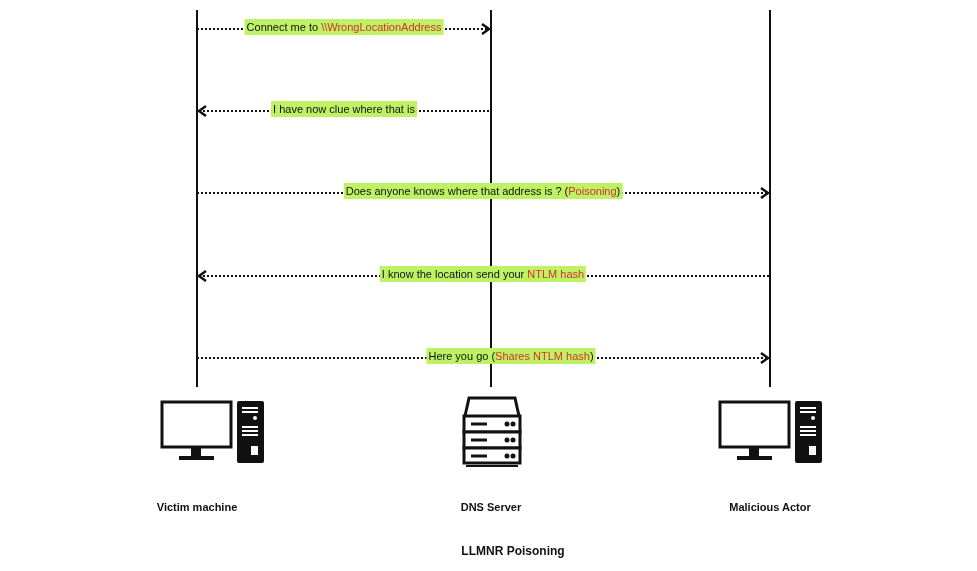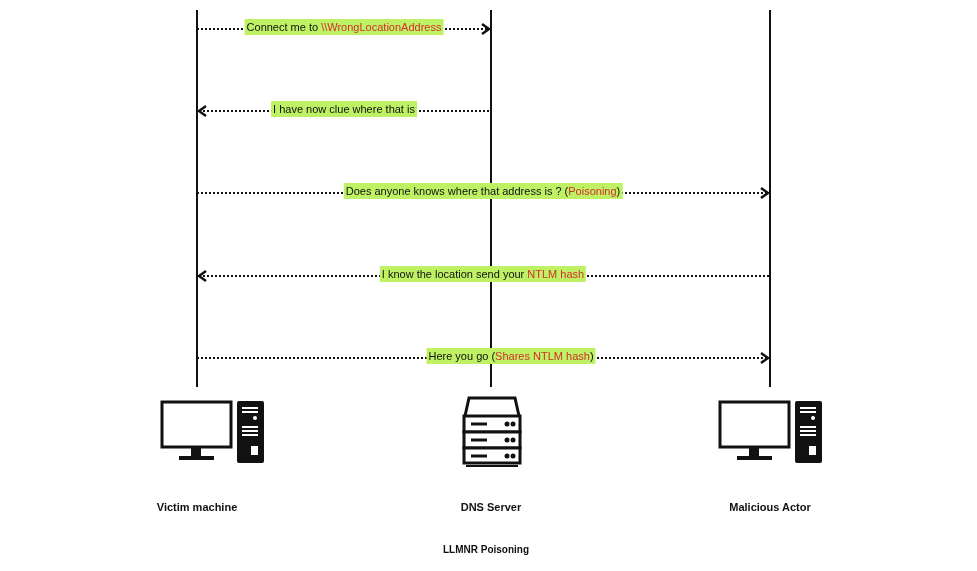--- a/index.html
+++ b/index.html
@@ -6,22 +6,22 @@
     body { width: 977px; height: 571px; position: relative; overflow: hidden;
            font-family: "Liberation Sans", sans-serif; color: #111; }
     .lifeline { position: absolute; top: 10px; width: 2px; height: 377px; background: #111; }
     .msg { position: absolute; height: 20px; }
     .msg svg { position: absolute; left: 0; top: 0; overflow: visible; }
     .msg-label { position: absolute; top: 0; font-size: 11px; white-space: nowrap;
                  background: #bef264; padding: 0 2px; line-height: 16px; transform: translateX(-50%); }
     .red { color: #d32f2f; }
     .icon { position: absolute; }
     .actor-label { position: absolute; font-size: 11px; font-weight: bold; transform: translateX(-50%); white-space: nowrap; }
-    .title { position: absolute; left: 486px; top: 544px; transform: translateX(-50%);
-             font-size: 10px; font-weight: bold; white-space: nowrap; text-align: center; }
+    .title { position: absolute; left: 513px; top: 544px; transform: translateX(-50%);
+             font-size: 12px; font-weight: bold; white-space: nowrap; text-align: center; }
   </style>
 </head>
 <body>
 
 <div class="lifeline" style="left:196px;"></div>
 <div class="lifeline" style="left:490px;"></div>
 <div class="lifeline" style="left:769px;"></div>
 
 <div class="msg" style="left:197px; top:19px; width:294px;">
   <svg width="294" height="20">

